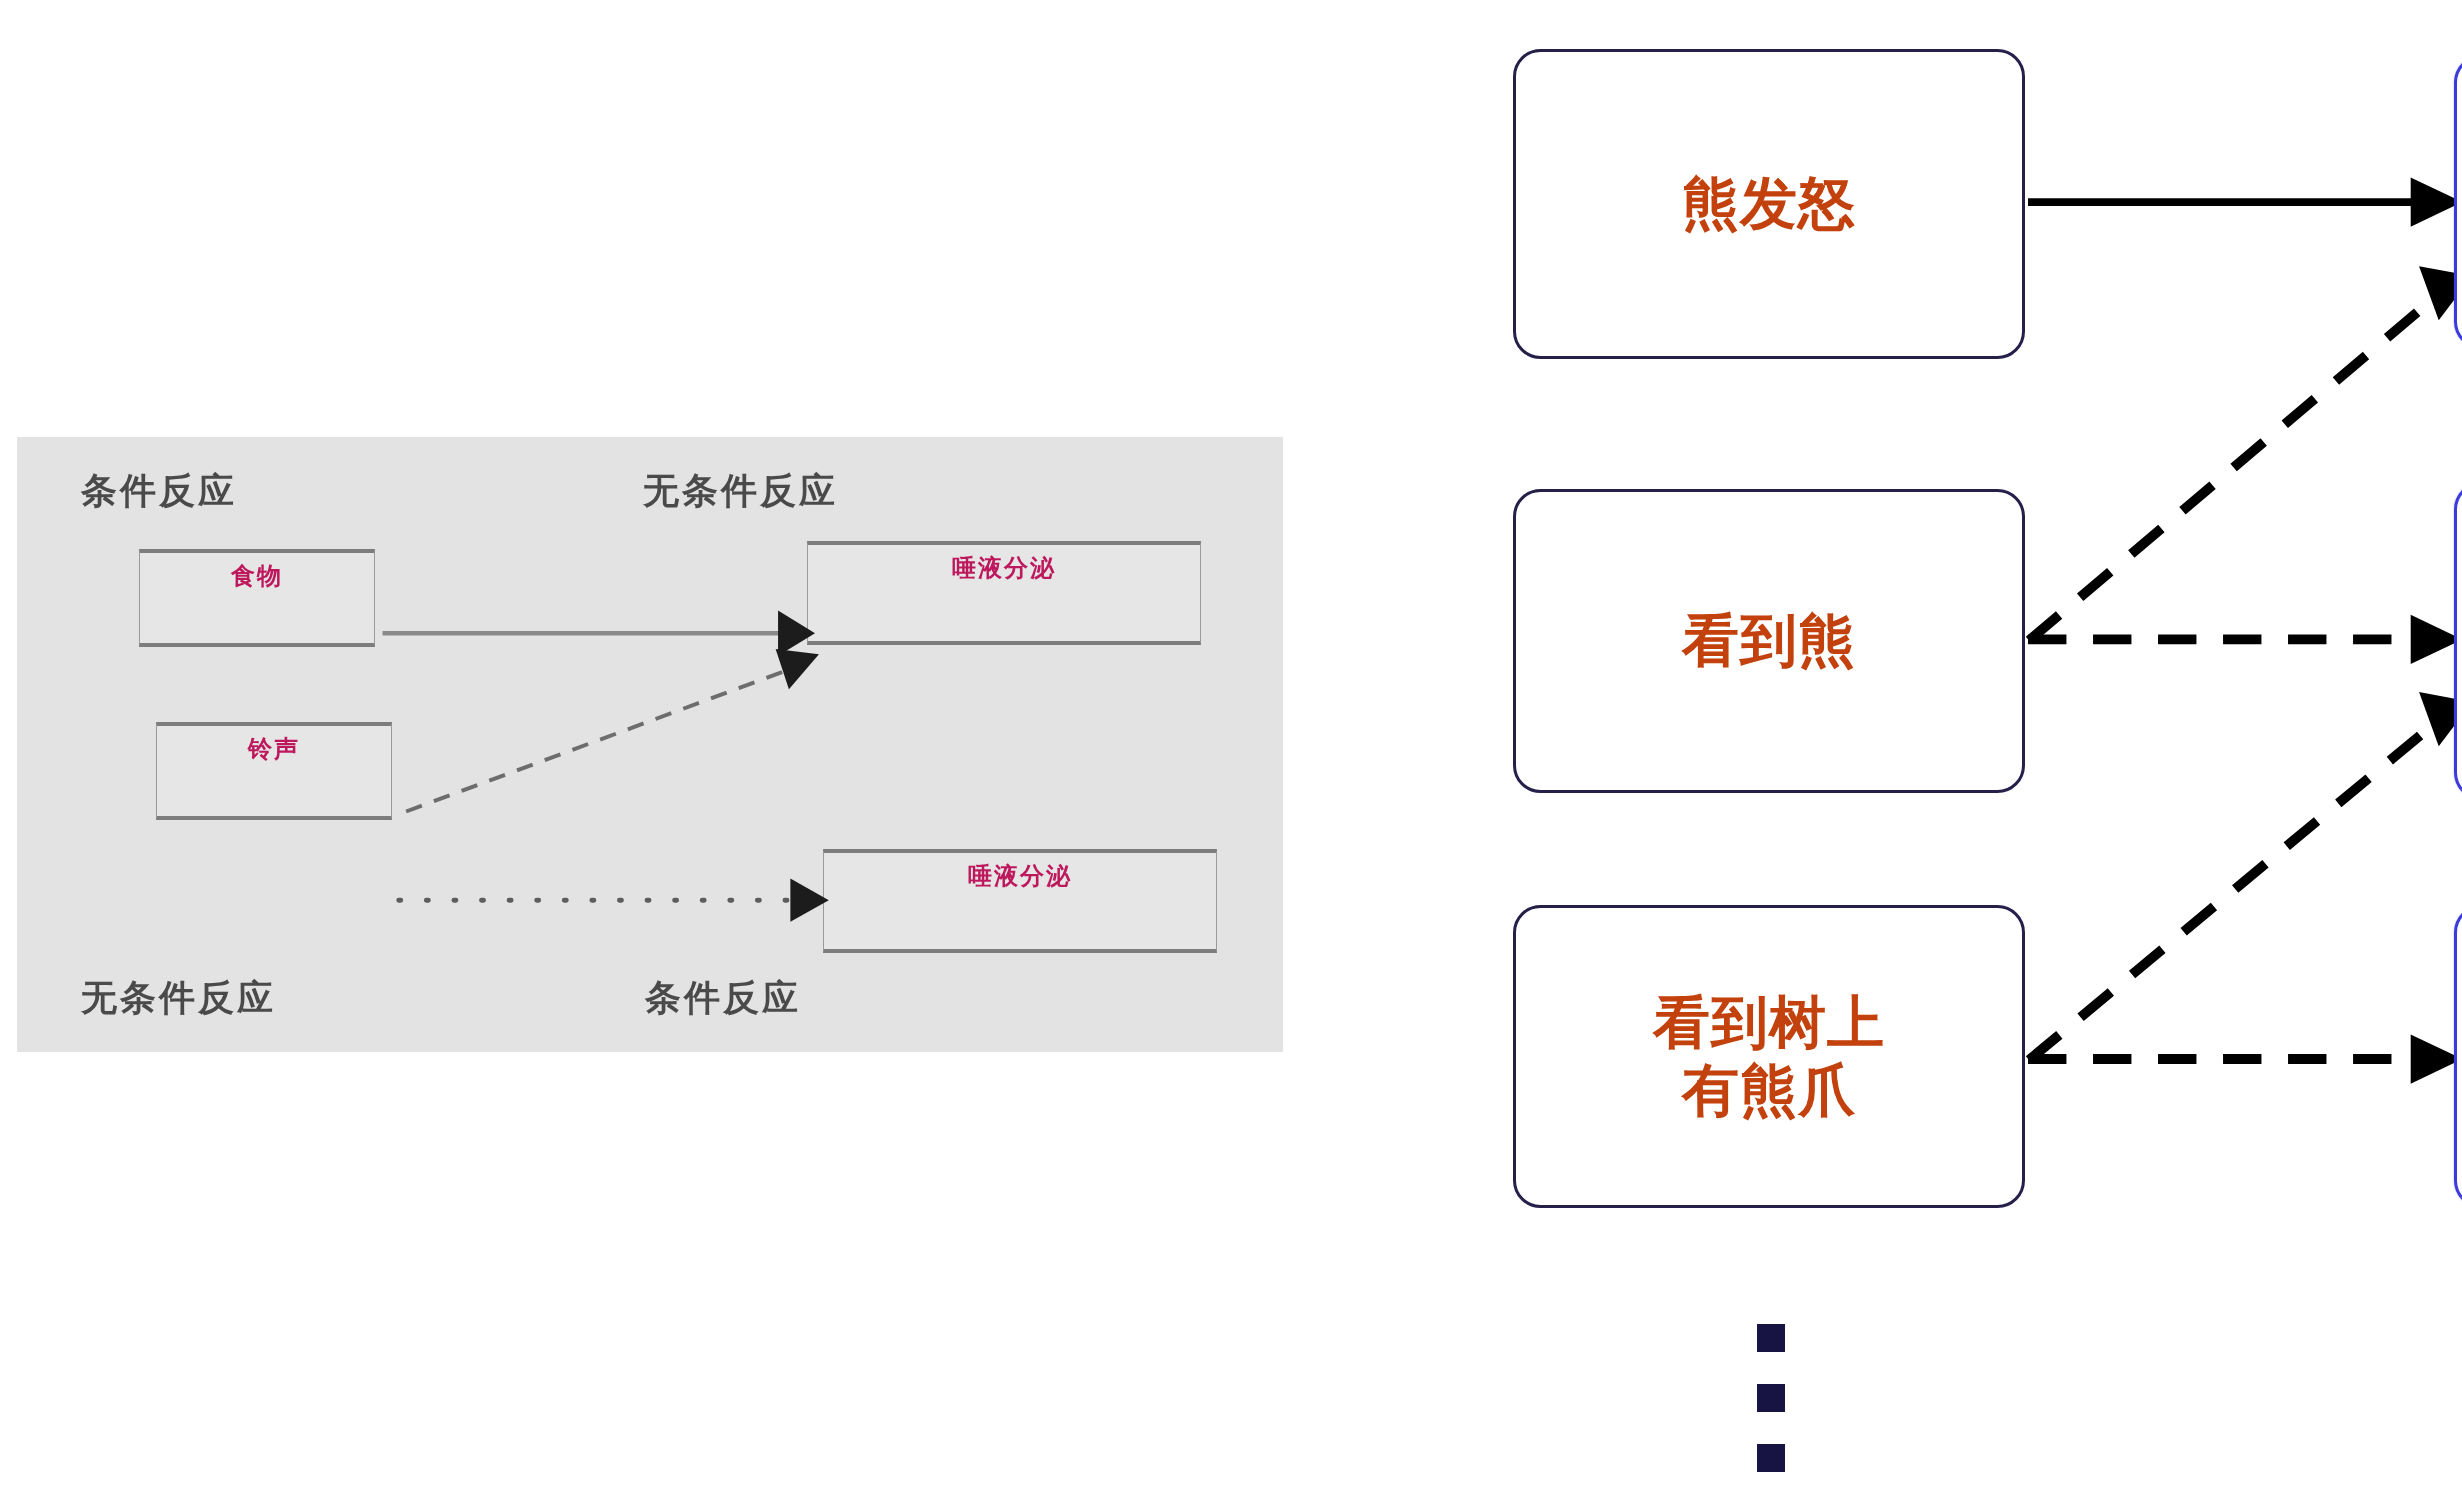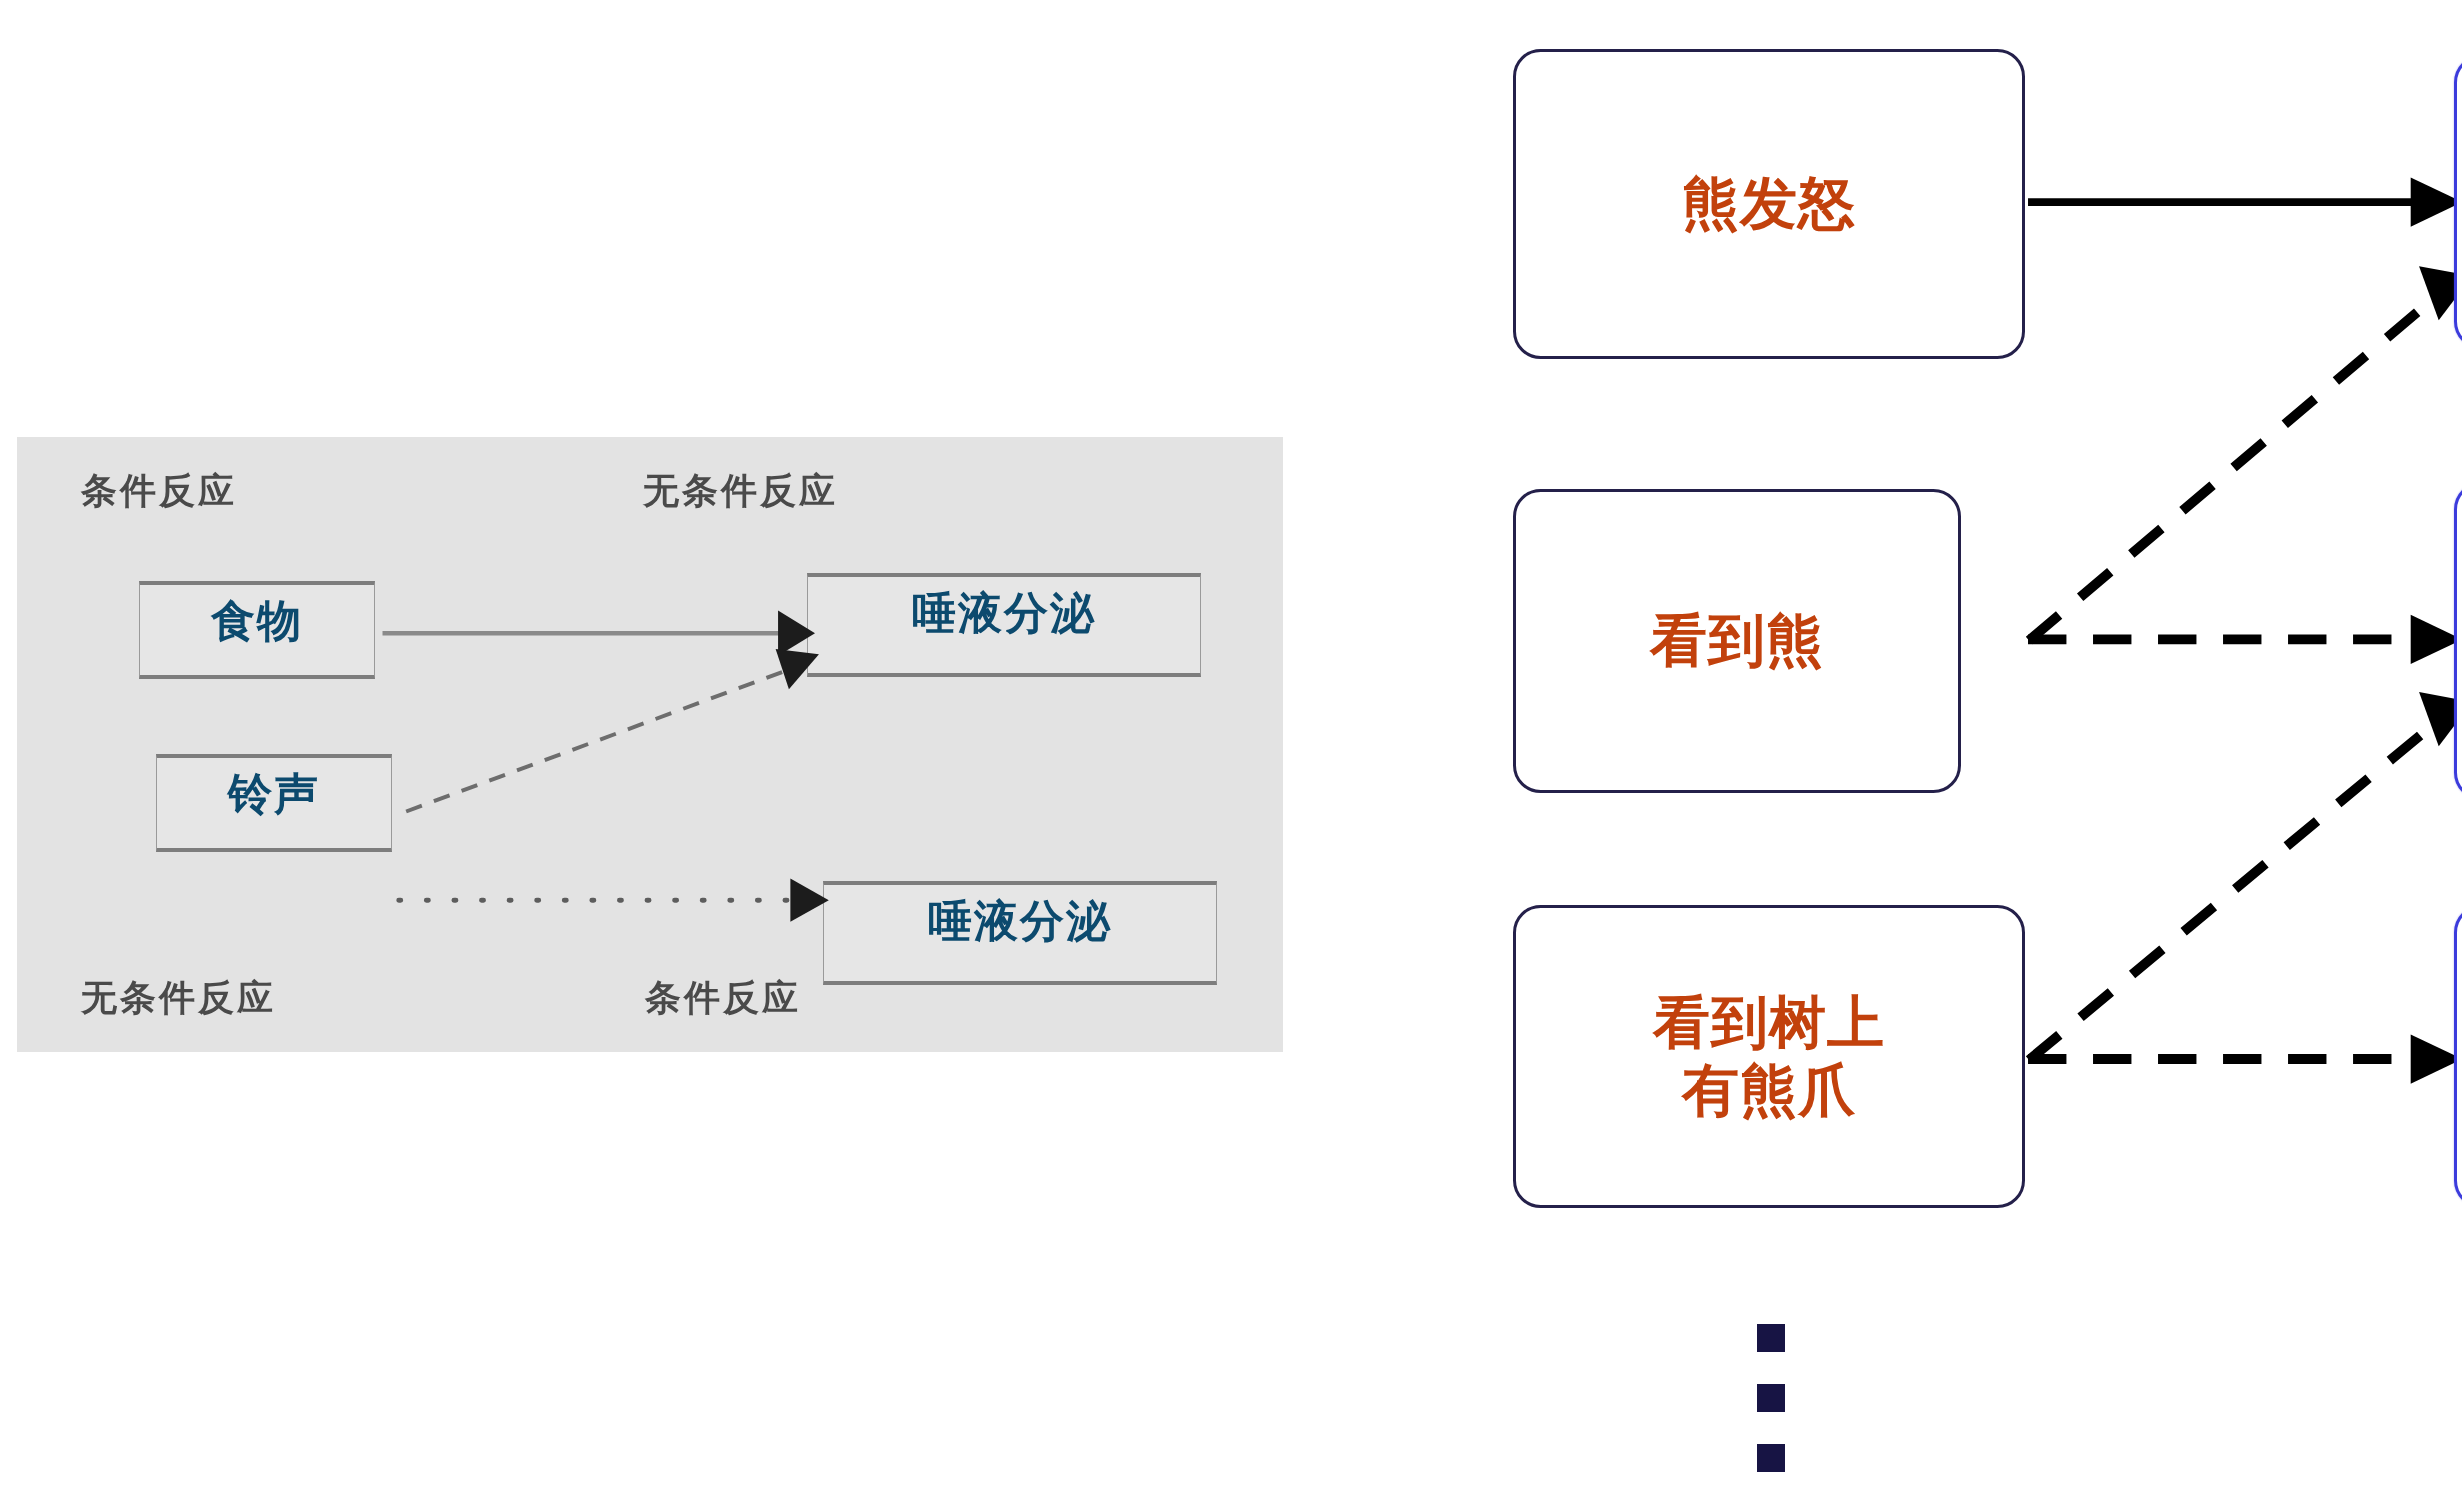--- a/index.html
+++ b/index.html
@@ -21,22 +21,22 @@
   }
   .cc-label.lbl-us  {left:64px; top:29.5px;}
   .cc-label.lbl-ur  {left:626px;top:29.5px;}
   .cc-label.lbl-cs  {left:64px; top:537px;}
   .cc-label.lbl-cr  {left:628px;top:537px;text-align:right;}
 
   .cc-box{
     position:absolute;background:#e6e6e6;
     border:1.5px solid #9a9a9a;
     border-top:4.4px solid #7d7d7d;border-bottom:4.4px solid #7d7d7d;
-    color:#0c4a6e;font-weight:bold;font-size:44px;letter-spacing:2px;
-    box-sizing:border-box;padding-top:6.9px;text-align:center;white-space:nowrap;margin-top:32px;
+    color:#be185d;font-weight:bold;font-size:24px;letter-spacing:2px;
+    box-sizing:border-box;padding-top:6.9px;text-align:center;white-space:nowrap;
   }
   .cc-box.b-food  {left:122px; top:112px; width:236px; height:98px;}
   .cc-box.b-bell  {left:139px; top:285px; width:236px; height:98px;}
   .cc-box.b-sal1  {left:790px;top:104px; width:394px; height:104px;}
   .cc-box.b-sal2  {left:806px;top:412px; width:394px; height:104px;}
 
   .cc-svg{position:absolute;left:0;top:0;width:1266px;height:615px;overflow:visible;}
 
   
   .rl-box{
@@ -46,21 +46,21 @@
   }
   .rl-box.dark  {border:3.4px solid #24204a;}
   .rl-box.blue  {border:3.4px solid #3b3bdc;box-shadow:0 0 2px rgba(59,59,220,.45);}
   .rl-box .cn{
     font-size:57px;font-weight:bold;color:#c2410c;letter-spacing:1px;
     font-family:"Liberation Sans","DejaVu Sans",sans-serif;
   }
 
   #bx-bear-angry {left:1513px;top:49px; width:512px;height:310px;}
   #bx-reward     {left:2454px;top:55px; width:503px;height:294px;}
-  #bx-see-bear   {left:1513px;top:489px; width:448px;height:304px;}
+  #bx-see-bear   {left:1513px;top:489px; width:512px;height:304px;}
   #bx-vsprime    {left:2454px;top:482px; width:503px;height:318px;}
   #bx-see-claw   {left:1513px;top:905px;width:512px;height:303px;text-align:center;}
   #bx-vs         {left:2454px;top:905px;width:503px;height:303px;}
 
   .rl-svg{position:absolute;left:0;top:0;width:3306px;height:1498px;overflow:visible;pointer-events:none;}
 
   .dots-col{position:absolute;display:flex;flex-direction:column;align-items:center;}
   .dots-col .d{width:27.6px;height:27.6px;margin-bottom:32.5px;}
   #dots-left  {left:1757px;top:1324px;}
   #dots-left  .d{background:#171444;}

